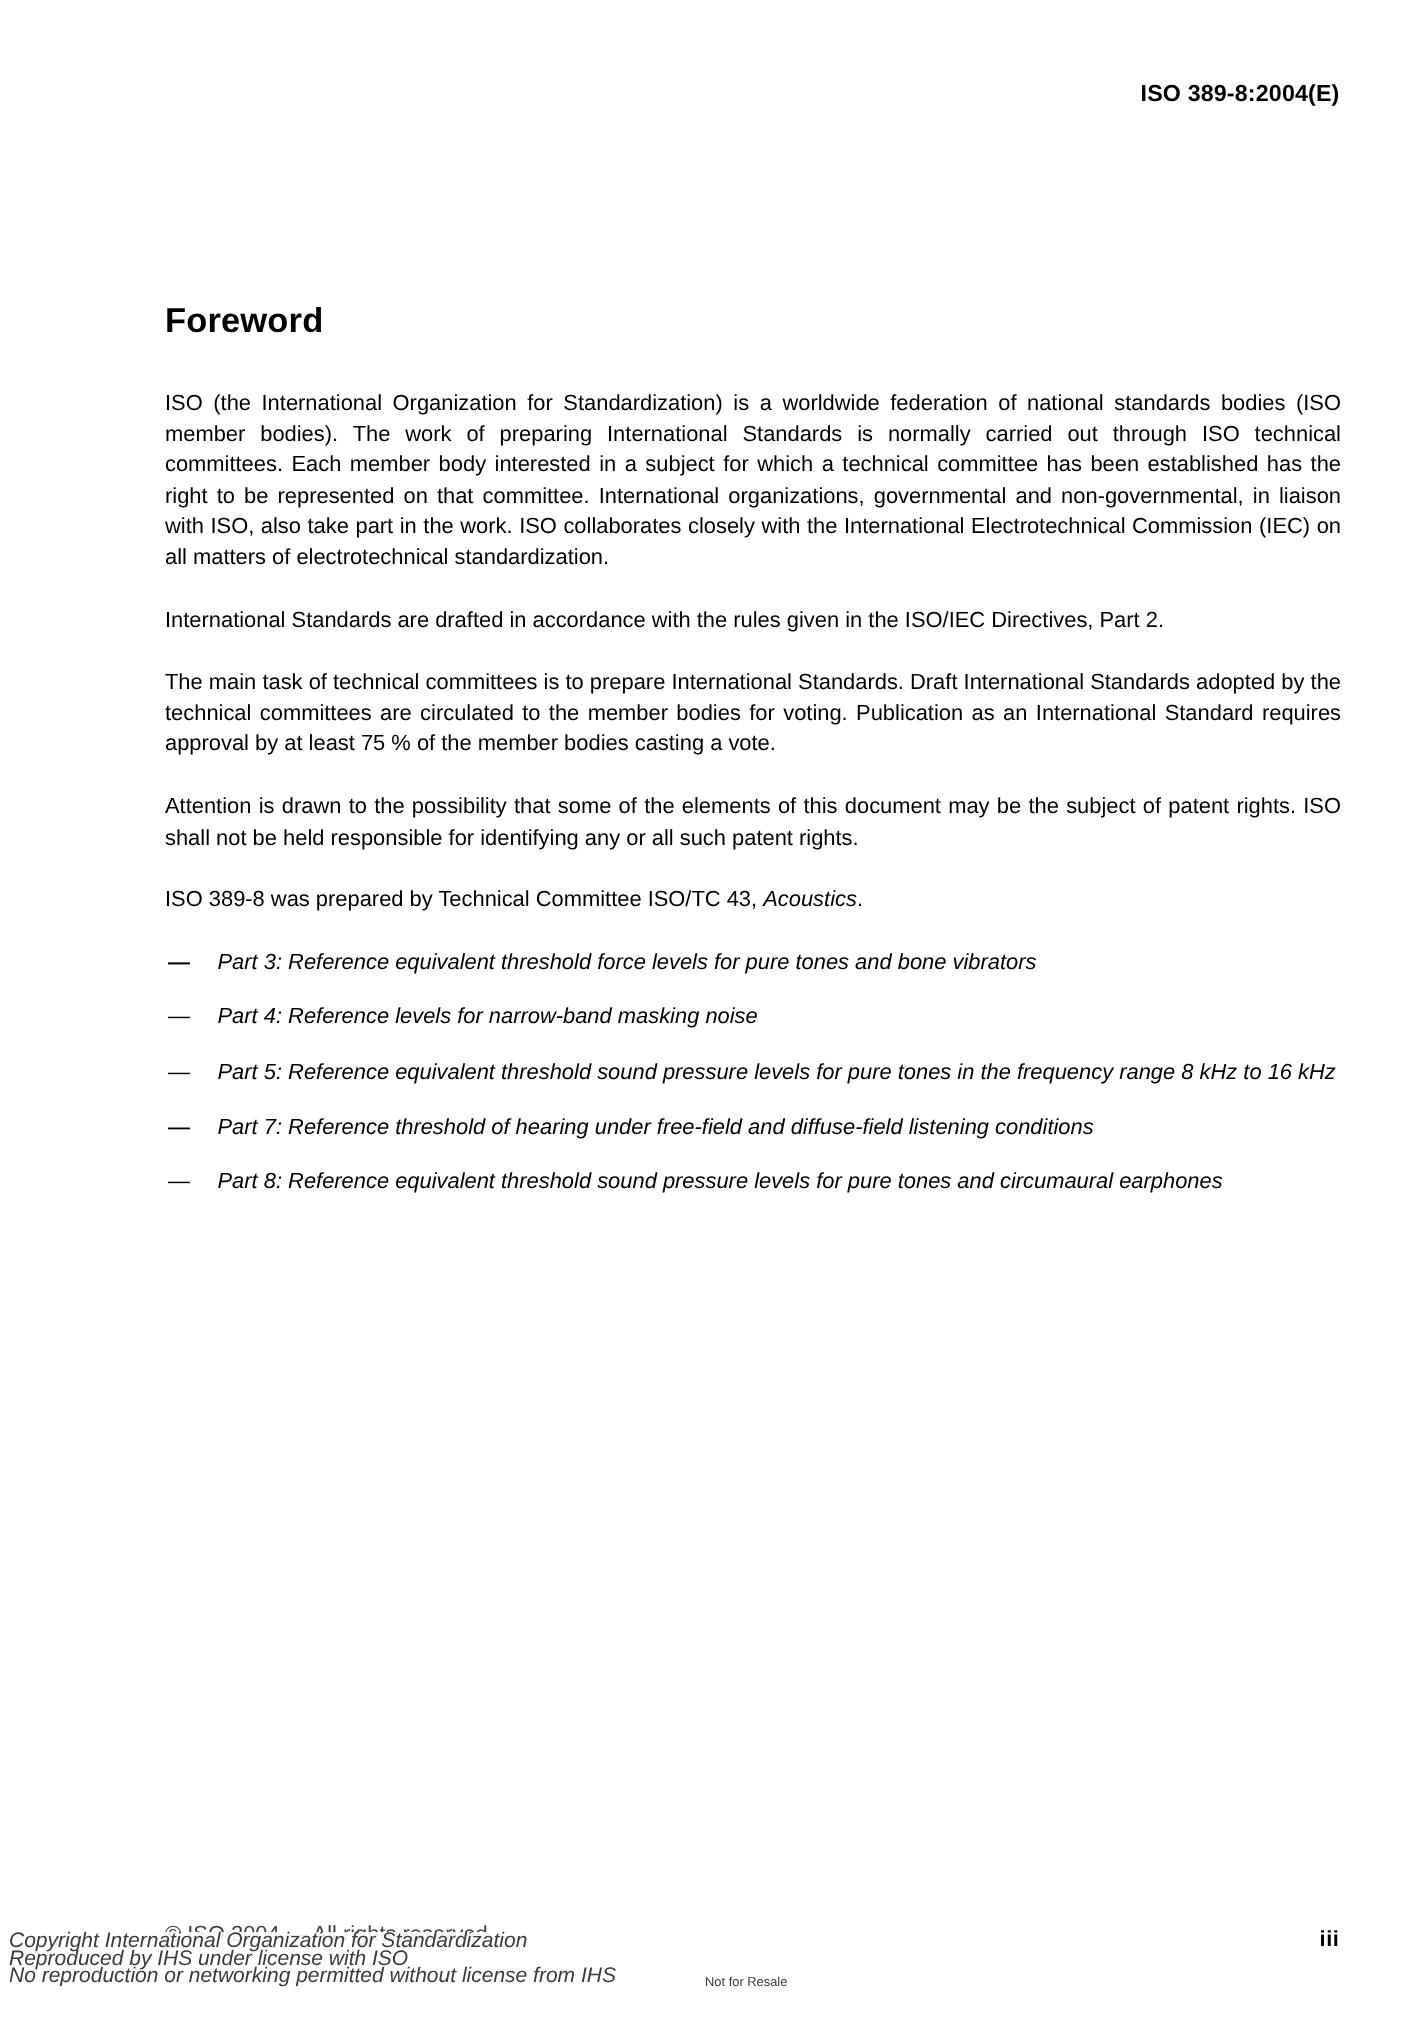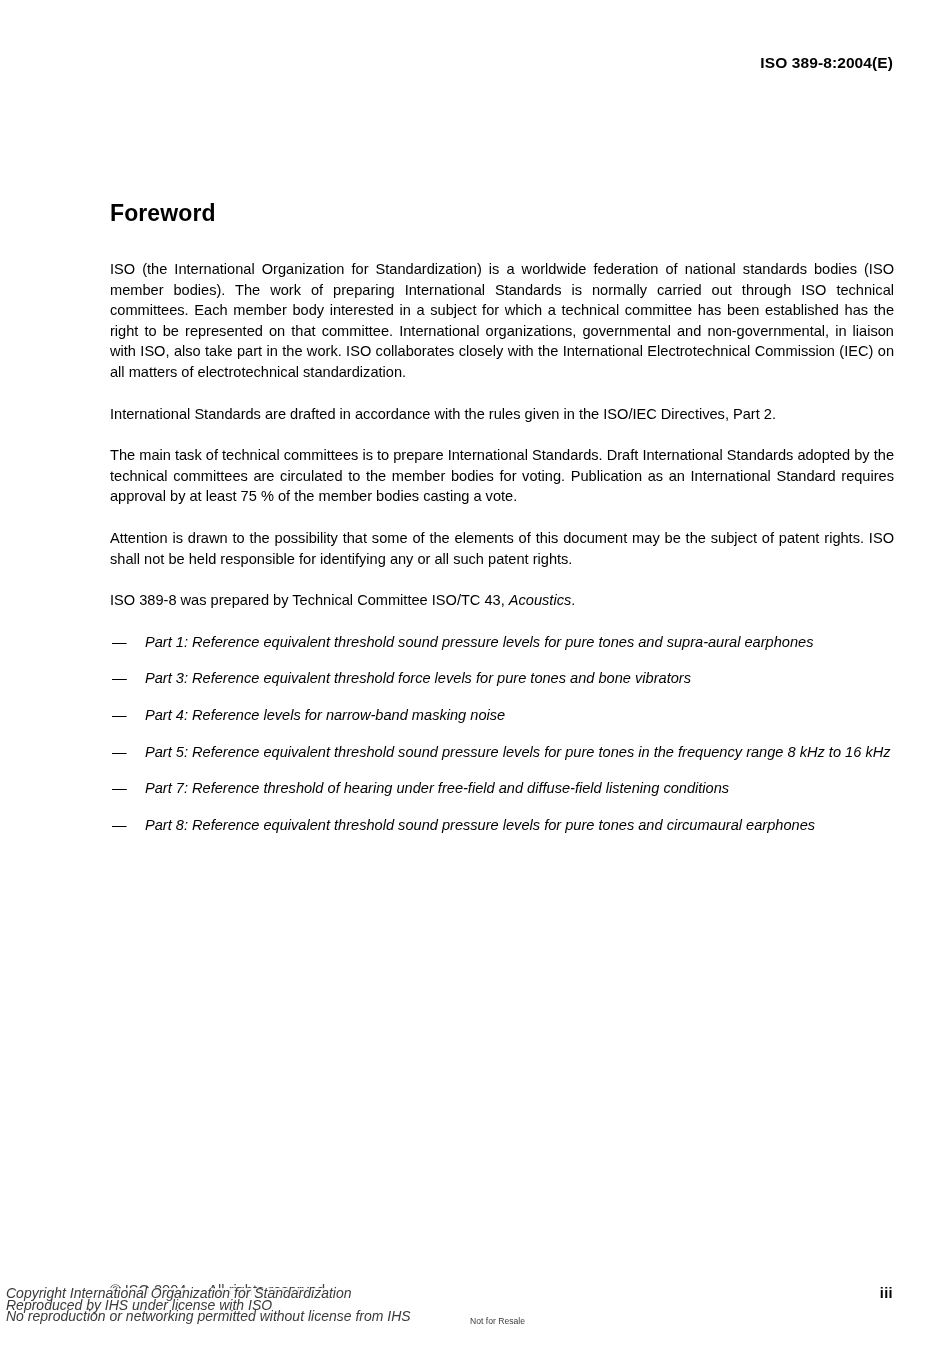--- a/index.html
+++ b/index.html
@@ -138,21 +138,20 @@
     <p class="body-par">Attention is drawn to the possibility that some of the elements of this document may be the subject of patent rights. ISO shall not be held responsible for identifying any or all such patent rights.</p>
 
     <p class="body-par">
       <span>ISO 389-8 was prepared by Technical Committee ISO/TC 43, </span><span class="it">Acoustics</span><span>.</span>
     </p>
 
 
     <ul class="parts-list">
       <li class="part-item">
         <span class="dash">—</span>
-        <span>Part 1: Reference equivalent threshold sound pressure levels for pure tones and supra-aural earphones</span>
       </li>
       <li class="part-item">
         <span class="dash">—</span>
       </li>
       <li class="part-item">
         <span class="dash">—</span>
         <span>Part 3: Reference equivalent threshold force levels for pure tones and bone vibrators</span>
       </li>
       <li class="part-item">
         <span class="dash">—</span>

